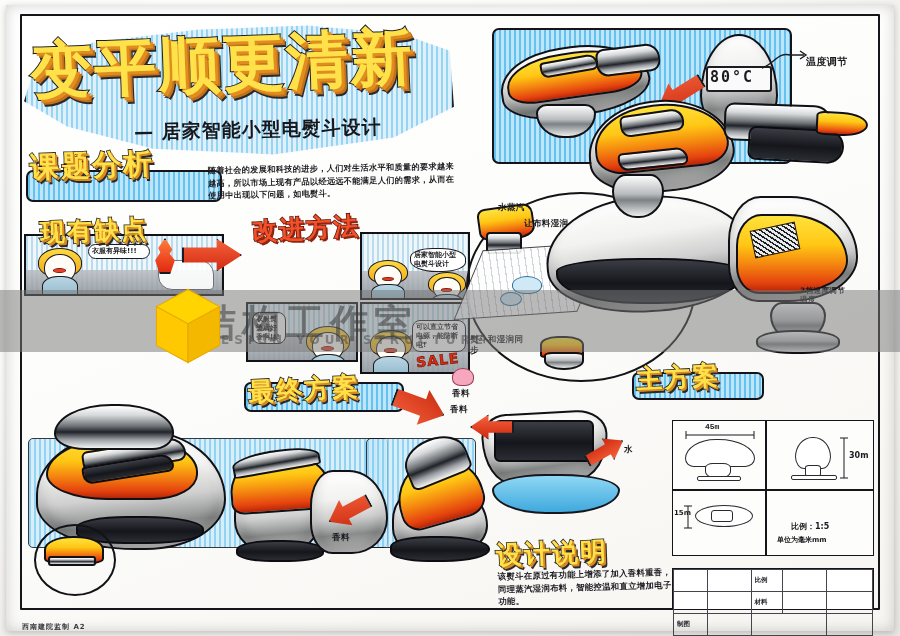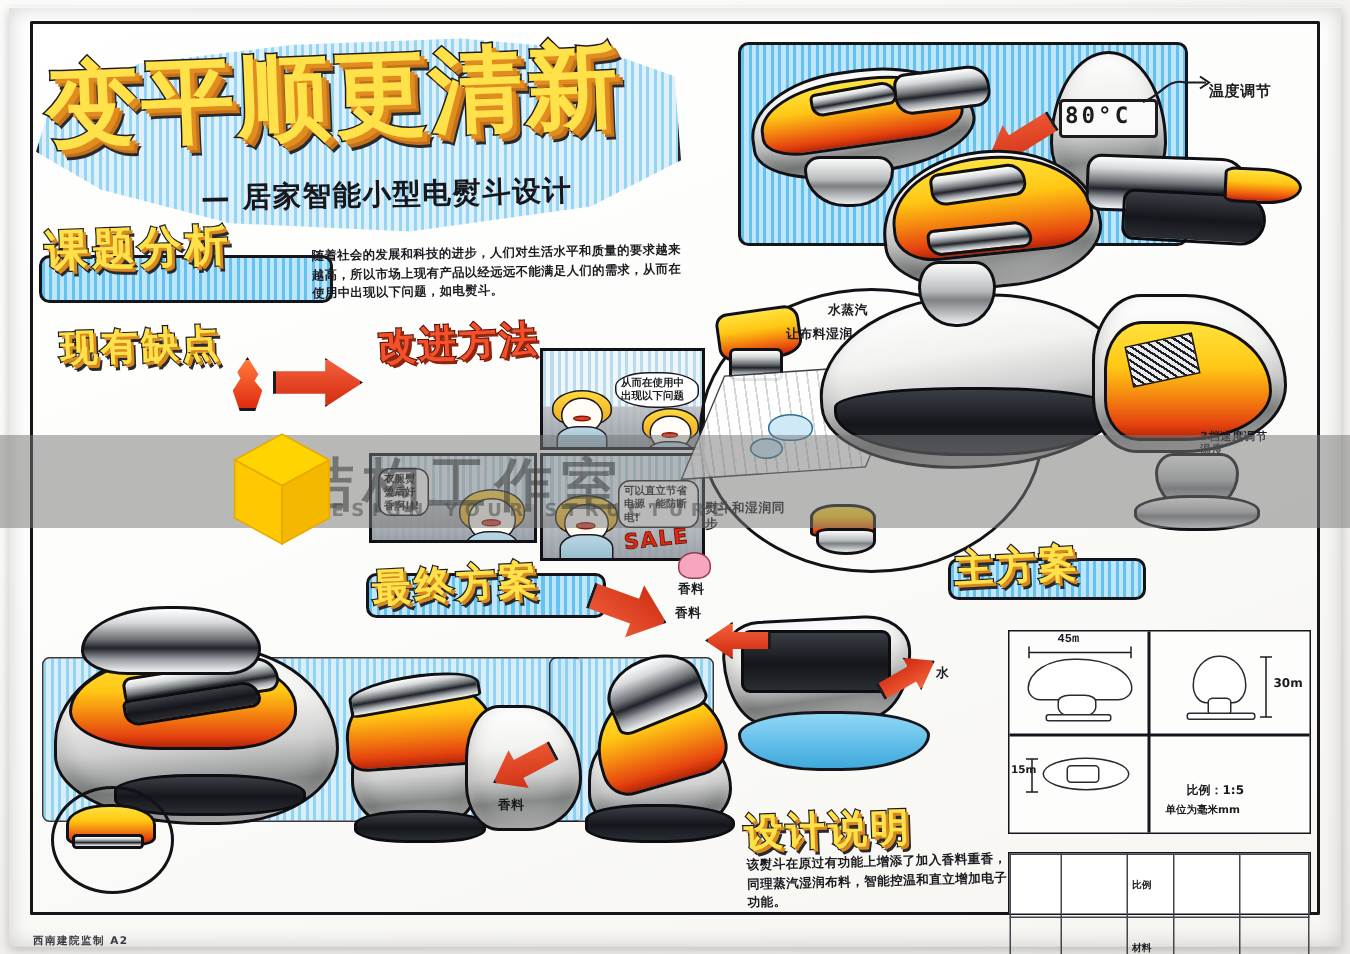--- a/index.html
+++ b/index.html
@@ -234,21 +234,21 @@
   
   #title-block {
     position:absolute;
     border:1.6px solid #14141a;
     background:#ffffff;
   }
   #title-block table { width:100%; height:100%; border-collapse:collapse; }
   #title-block td {
     border:1px solid #44444c;
     font-size:6.5px; font-weight:700; color:#1b1b20;
-    padding:16px 3px; text-align:left; vertical-align:middle;
+    padding:6px 3px; text-align:left; vertical-align:middle;
   }
 
   
   #watermark {
     position:absolute; left:0; top:290px; width:900px; height:62px;
     background: rgba(120,120,120,.52);
     z-index: 60;
     pointer-events:none;
   }
   #wm-text {
@@ -282,33 +282,45 @@
   <div class="blk" id="title-swoosh"></div>
   <div class="blk title-cn hand" id="main-title">变平顺更清新</div>
   <div class="blk hand" id="subtitle">— 居家智能小型电熨斗设计</div>
 
   <div class="blk stripe-bg" style="left:26px; top:170px; width:196px; height:32px;"></div>
   <div class="section-tag hand" style="left:30px; top:146px; font-size:29px; transform:rotate(-2deg);">课题分析</div>
   <div class="blk hand" style="left:208px; top:162px; width:250px; font-size:8.2px; font-weight:700; color:#1b1b20; line-height:1.55; letter-spacing:.3px; transform:rotate(-1deg);">随着社会的发展和科技的进步，人们对生活水平和质量的要求越来越高，所以市场上现有产品以经远远不能满足人们的需求，从而在使用中出现以下问题，如电熨斗。</div>
 
   <div class="section-tag hand" style="left:40px; top:214px; font-size:25px; transform:rotate(-2deg); z-index:20;">现有缺点</div>
 
+  <div class="panel" style="left:24px; top:234px; width:200px; height:62px;">
+    <div class="scene"></div>
+      <div class="floor"></div>
+    <div class="person" style="left:12px; top:12px; width:44px; height:50px;">
+      <div class="hair"></div>
+        <div class="face"></div>
+        <div class="mouth"></div>
+        <div class="body"></div>
+    </div>
+    <div class="bubble" style="left:62px; top:8px; width:62px;">衣服有异味!!!</div>
+    <div style="position:absolute; left:132px; top:24px; width:56px; height:30px; background:#ffffff; border:1.4px solid #6a6a72; border-radius:4px 14px 4px 14px; opacity:.9;"></div>
+  </div>
 
 
   <div style="position:absolute; left:152px; top:238px; width:26px; height:36px; background:linear-gradient(180deg,#ff7a3c,#e02a10); border:2px solid #171a1e; clip-path:polygon(50% 0%,78% 32%,68% 44%,88% 62%,70% 100%,30% 100%,12% 62%,32% 40%,24% 28%); z-index:21;"></div>
 
   <div class="arrow-r" style="left:182px; top:238px; width:60px; height:34px; z-index:22;"></div>
 
   <div class="section-tag hand red" style="left:252px; top:212px; font-size:25px; transform:rotate(-3deg); z-index:24;">改进方法</div>
 
 
   <div class="panel" style="left:360px; top:232px; width:110px; height:68px;">
     <div class="scene"></div>
       <div class="floor"></div>
-    <div class="bubble cloud" style="left:48px; top:14px; width:56px;">从而在使用中出现以下问题</div>
+    <div class="bubble cloud" style="left:48px; top:14px; width:56px;">居家智能小型电熨斗设计</div>
     <div class="person" style="left:6px; top:26px; width:40px; height:42px;">
       <div class="hair"></div>
         <div class="face"></div>
         <div class="mouth"></div>
         <div class="body"></div>
     </div>
     <div class="person" style="left:66px; top:38px; width:38px; height:40px;">
       <div class="hair"></div>
         <div class="face"></div>
         <div class="mouth"></div>
@@ -397,21 +409,21 @@
   <div class="chrome" style="left:724px; top:104px; width:108px; height:38px; border-radius:10px 18px 18px 10px; transform:rotate(2deg);"></div>
   <div class="dark-sole" style="left:748px; top:128px; width:96px; height:34px; border-radius:10px 22px 22px 10px; transform:rotate(3deg);"></div>
   <div class="iron-band" style="left:816px; top:112px; width:52px; height:24px; border-radius:20% 60% 60% 20%; transform:rotate(3deg);"></div>
 
   <div class="callout-ring" style="left:466px; top:192px; width:230px; height:190px;"></div>
   <div class="iron-band" style="left:478px; top:206px; width:56px; height:34px; border-radius:8px 10px 30% 30%; transform:rotate(-8deg);"></div>
   <div class="chrome" style="left:486px; top:232px; width:36px; height:22px; border-radius:4px;"></div>
   <div style="position:absolute; left:470px; top:246px; width:120px; height:70px; background:repeating-linear-gradient(62deg,#cfd2d6 0px,#cfd2d6 1px,#ffffff 1px,#ffffff 6px); border:1.4px solid #2b2b32; transform:skewX(-26deg) rotate(-4deg); opacity:.9;"></div>
   <div style="position:absolute; left:512px; top:276px; width:30px; height:18px; background:#cfe9f7; border:1.4px solid #2b6f92; border-radius:50% 50% 44% 44%;"></div>
   <div style="position:absolute; left:500px; top:292px; width:22px; height:14px; background:#cfe9f7; border:1.4px solid #2b6f92; border-radius:50%;"></div>
-  <div class="anno" style="left:552px; top:202px;">水蒸汽</div>
+  <div class="anno" style="left:498px; top:202px;">水蒸汽</div>
   <div class="anno" style="left:524px; top:218px; width:54px;">让布料湿润</div>
   <div class="anno" style="left:470px; top:334px; width:54px;">熨斗和湿润同步</div>
   <div class="iron-band" style="left:540px; top:336px; width:44px; height:22px; border-radius:40% 40% 12% 12%;"></div>
   <div class="stand" style="left:544px; top:352px; width:40px; height:18px; border-radius:20% 20% 50% 50%;"></div>
 
   <div class="iron-shell" style="left:546px; top:196px; width:208px; height:116px; border-radius:48% 50% 48% 50% / 56% 58% 44% 42%; transform:rotate(-4deg);"></div>
   <div class="dark-sole" style="left:556px; top:258px; width:190px; height:46px; border-radius:46% 48% 48% 46% / 30% 34% 70% 66%;"></div>
   <div class="stand" style="left:612px; top:174px; width:52px; height:44px; border-radius:26% 26% 48% 48% / 40% 40% 60% 60%;"></div>
 
   <div class="iron-shell" style="left:728px; top:196px; width:130px; height:106px; border-radius:26% 54% 56% 24% / 44% 60% 44% 36%;"></div>

